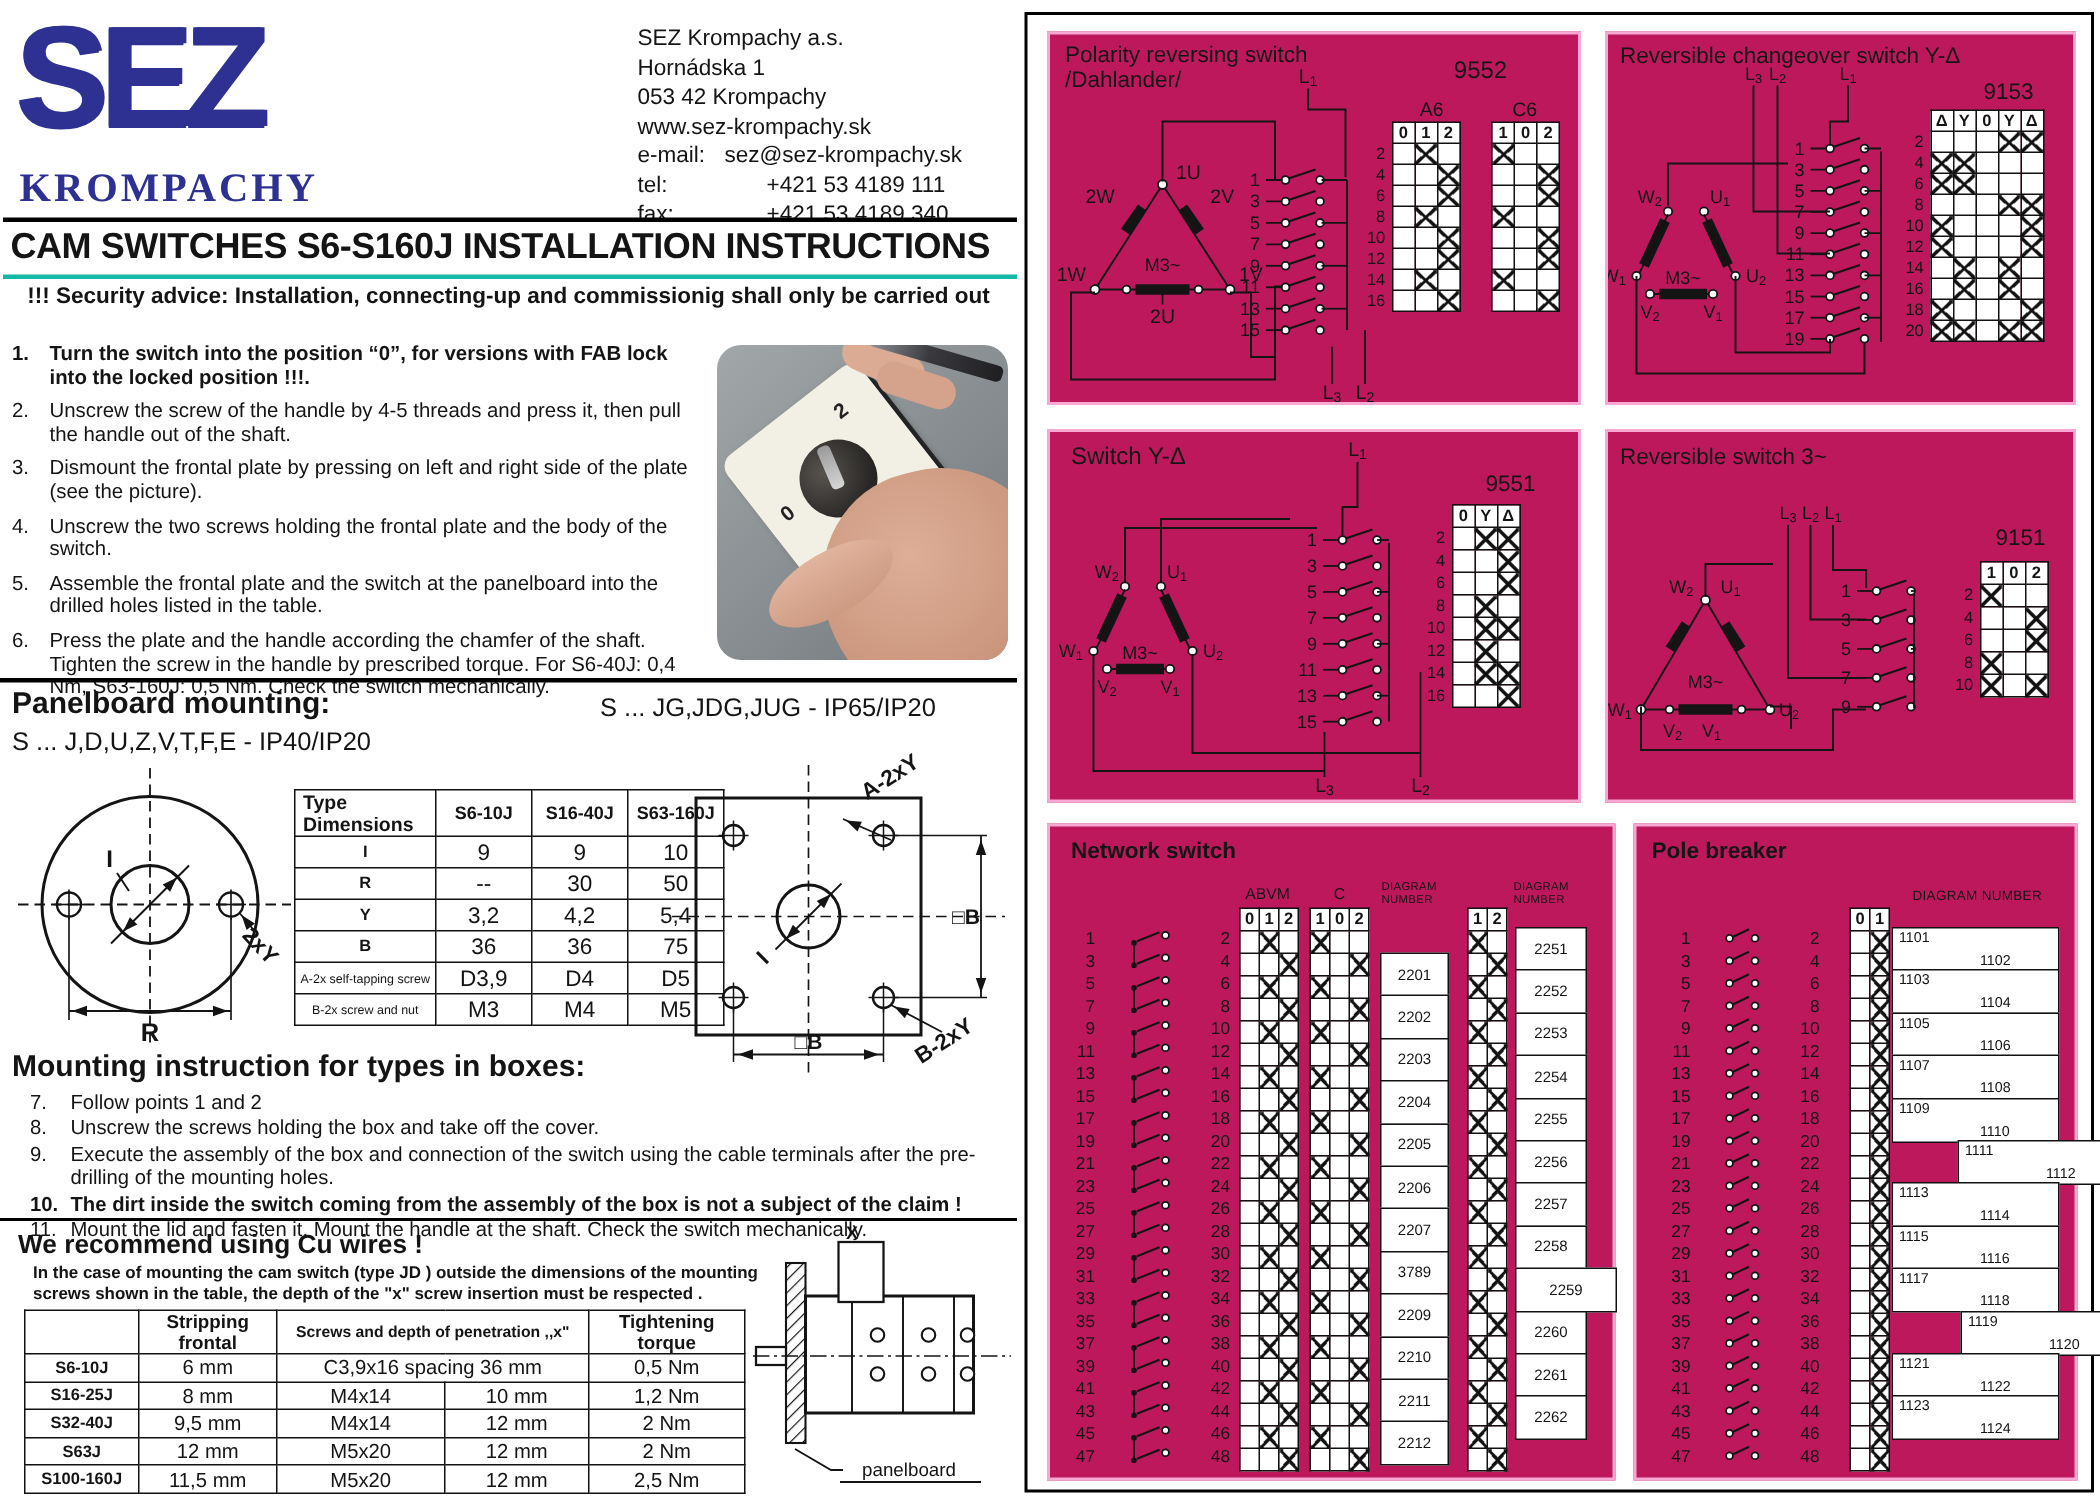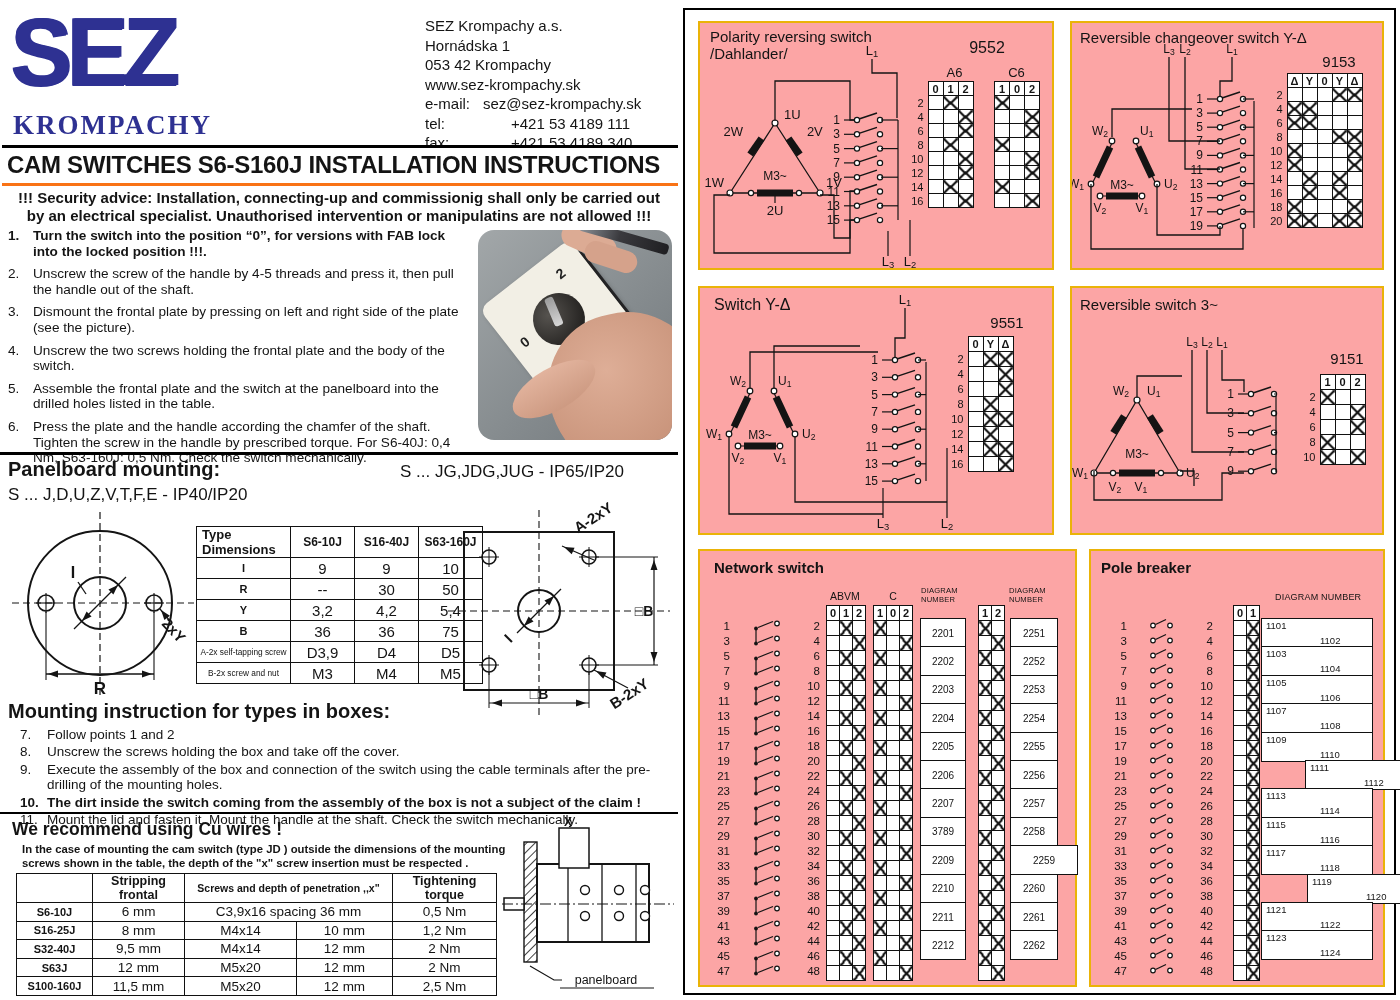--- a/index.html
+++ b/index.html
@@ -4,21 +4,21 @@
 <style>
 *{margin:0;padding:0;box-sizing:border-box}
 html,body{width:1400px;height:1000px;overflow:hidden;background:#fff}
 body{font-family:"Liberation Sans",sans-serif;color:#141414;position:relative}
 .abs{position:absolute}
 
 #logo-sez{position:absolute;left:10px;top:6px;font-size:92px;font-weight:bold;line-height:1.0;color:#2e3192;letter-spacing:-5px;text-shadow:2px 0 0 #2e3192,0 1px 0 #2e3192;transform:scaleY(1.04)}
 #logo-krompachy{position:absolute;left:13px;top:110px;font-family:"Liberation Serif",serif;font-size:27px;font-weight:bold;color:#2e3192;letter-spacing:2px}
 #contact{position:absolute;left:425px;top:16px;font-size:15px;line-height:19.5px}
 #contact .lbl{display:inline-block;width:58px}
-#titlebar{position:absolute;left:2px;top:145px;width:676px;border-top:3px solid #000;border-bottom:3px solid #f97316;font-size:24px;font-weight:bold;padding:3px 0 4px 5px;letter-spacing:-.3px}
+#titlebar{position:absolute;left:2px;top:145px;width:676px;border-top:3px solid #000;border-bottom:3px solid #14b8a6;font-size:24px;font-weight:bold;padding:3px 0 4px 5px;letter-spacing:-.3px}
 #security{position:absolute;left:0;top:189px;width:678px;text-align:center;font-weight:bold;font-size:15px;line-height:17.5px}
 #steps-main{position:absolute;left:8px;top:228px;width:462px}
 .step{position:relative;padding-left:25px;font-size:13.6px;line-height:15.6px;margin-bottom:7px}
 .step .n{position:absolute;left:0}
 .step.b{font-weight:bold}
 #steps-box .step{padding-left:27px;margin-bottom:1.5px;font-size:13.5px;line-height:15.8px}
 
 #photo{position:absolute;left:478px;top:230px;width:194px;height:210px;border-radius:16px;overflow:hidden;background:linear-gradient(135deg,#a2a7a9,#868c8f 55%,#70767a)}
 #photo .plate-shadow{position:absolute;left:34px;top:40px;width:114px;height:114px;background:#2c2c2e;border-radius:10px;transform:rotate(-38deg)}
 #photo .plate{position:absolute;left:24px;top:32px;width:114px;height:114px;background:#f2efe5;border-radius:10px;transform:rotate(-38deg);box-shadow:2px 3px 5px rgba(0,0,0,.35)}
@@ -44,21 +44,21 @@
 
 #cu-note{position:absolute;left:22px;top:843px;font-size:11.3px;font-weight:bold;line-height:13.5px}
 #cu-table{position:absolute;left:16px;top:873px;border-collapse:collapse}
 #cu-table td,#cu-table th{border:1.7px solid #111;text-align:center;background:#fff;height:18.6px;padding:0 2px}
 #cu-table th{font-size:12.5px}
 #cu-table th.scr{font-size:10.5px}
 #cu-table td.t{font-size:11px;font-weight:bold;width:76px}
 #cu-table td.v{font-size:13.5px}
 
 #rightpage{position:absolute;left:683px;top:8px;width:713px;height:987px;border:2.5px solid #000;background:#fff}
-.panel{position:absolute;border:2px solid #eab308;background:#fca5a5}
+.panel{position:absolute;border:2px solid #f9a8d4;background:#be185d}
 .ptitle{position:absolute;font-size:15px;line-height:17px;white-space:nowrap}
 .ptitle.bold{font-weight:bold}
 .pcode{position:absolute;font-size:16px;width:70px;text-align:center}
 svg.pcirc{position:absolute;left:0;top:0}
 svg text{font-family:"Liberation Sans",sans-serif;fill:#141414;stroke:none}
 .gwrap{position:absolute}
 .gname{position:absolute;font-size:13px;width:45px;text-align:center}
 .xgrid{border-collapse:collapse;--cw:15px;--ch:14px}
 .xgrid th,.xgrid td{border:1.5px solid #111;width:var(--cw);height:var(--ch);padding:0;text-align:center;font-weight:bold;font-size:11px;background:#fff}
 .xgrid th.lb,.xgrid td.lb{border:none;background:transparent;font-weight:normal;font-size:11px;width:18px;padding-right:4px;text-align:right}
@@ -84,21 +84,20 @@
   <div>www.sez-krompachy.sk</div>
   <div><span class="lbl">e-mail:</span><span>sez@sez-krompachy.sk</span></div>
   <div><span class="lbl">tel:</span><span style="padding-left:28px">+421 53 4189 111</span></div>
   <div><span class="lbl">fax:</span><span style="padding-left:28px">+421 53 4189 340</span></div>
 </div>
 
 <div id="titlebar">CAM SWITCHES S6-S160J INSTALLATION INSTRUCTIONS</div>
 
 <div id="security">
   <span>!!! Security advice: Installation, connecting-up and commissionig shall only be carried out</span><br>
-  <span>by an electrical specialist. Unauthorised intervention or manipulatins are not allowed !!!</span>
 </div>
 
 <div id="steps-main">
     <div class="step b"><span class="n">1.</span><span class="t">Turn the switch into the position “0”, for versions with FAB lock into the locked position !!!.</span></div>
     <div class="step"><span class="n">2.</span><span class="t">Unscrew the screw of the handle by 4-5 threads and press it, then pull the handle out of the shaft.</span></div>
     <div class="step"><span class="n">3.</span><span class="t">Dismount the frontal plate by pressing on left and right side of the plate (see the picture).</span></div>
     <div class="step"><span class="n">4.</span><span class="t">Unscrew the two screws holding the frontal plate and the body of the switch.</span></div>
     <div class="step"><span class="n">5.</span><span class="t">Assemble the frontal plate and the switch at the panelboard into the drilled holes listed in the table.</span></div>
     <div class="step"><span class="n">6.</span><span class="t">Press the plate and the handle according the chamfer of the shaft. Tighten the screw in the handle by prescribed torque. For S6-40J: 0,4 Nm, S63-160J: 0,5 Nm. Check the switch mechanically.</span></div>
   </div>
@@ -1340,21 +1339,21 @@
               <td></td>
             </tr>
             <tr>
               <td></td>
               <td></td>
               <td class="x"></td>
             </tr>
           </tbody>
         </table>
       </div>
-    <div class="dnstack" id="d1boxes" style="left:220px;top:67px">
+    <div class="dnstack" id="d1boxes" style="left:220px;top:84px">
         <div class="dnbox" style="width: 46px; height: 30px;">2201</div>
         <div class="dnbox" style="width: 46px; height: 30px;">2202</div>
         <div class="dnbox" style="width: 46px; height: 30px;">2203</div>
         <div class="dnbox" style="width: 46px; height: 30px;">2204</div>
         <div class="dnbox" style="width: 46px; height: 30px;">2205</div>
         <div class="dnbox" style="width: 46px; height: 30px;">2206</div>
         <div class="dnbox" style="width: 46px; height: 30px;">2207</div>
         <div class="dnbox" style="width: 46px; height: 30px;">3789</div>
         <div class="dnbox" style="width: 46px; height: 30px;">2209</div>
         <div class="dnbox" style="width: 46px; height: 30px;">2210</div>

